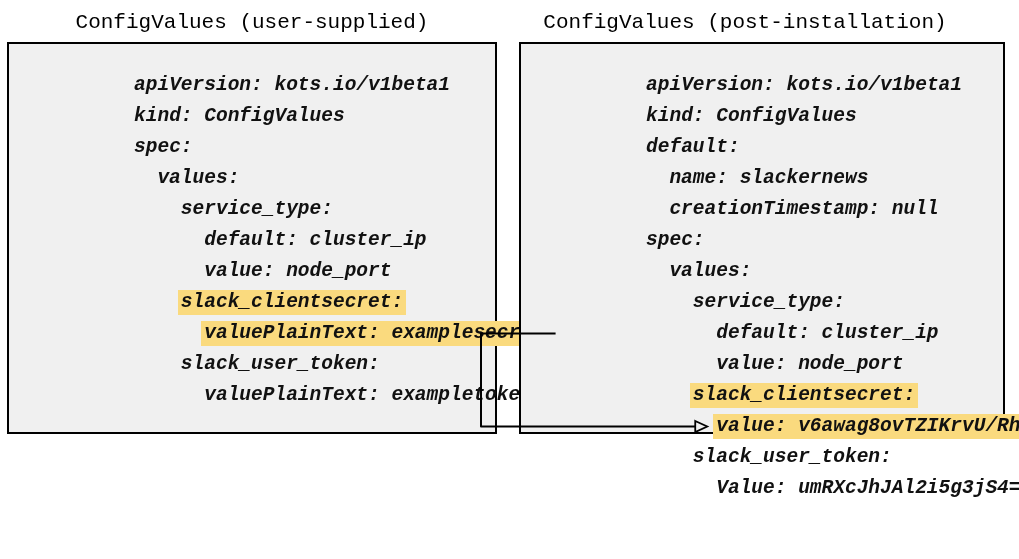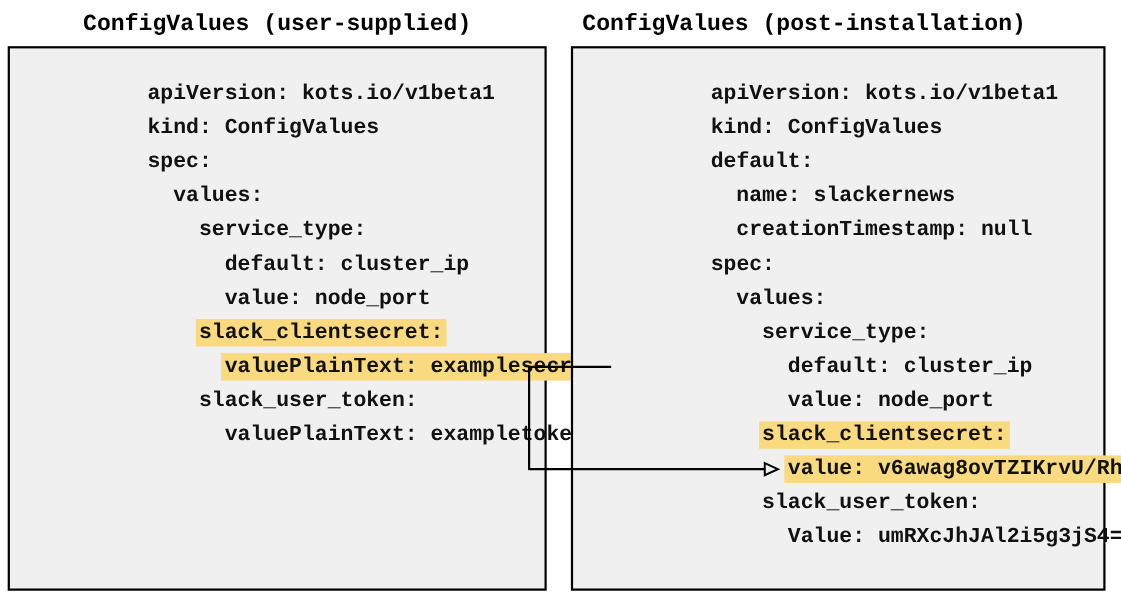--- a/index.html
+++ b/index.html
@@ -20,33 +20,34 @@
     background: #ffffff;
     font-family: "Liberation Mono", "DejaVu Sans Mono", monospace;
     overflow: hidden;
   }
   .panel-title {
     position: absolute;
     top: 10px;
     height: 26px;
     line-height: 26px;
     text-align: center;
-    font-weight: 700;
+    font-weight: 400;
     font-size: 21px;
     color: #000;
     white-space: pre;
   }
   .panel-title.left  { left: 7px;   width: 490px; }
-  .panel-title.right { left: 488px; width: 486px; }
+  .panel-title.right { left: 502px; width: 486px; }
   .panel {
     position: absolute;
     top: 42px;
-    height: 495px;
+    height: 392px;
     background: var(--panel-bg);
     border: 2px solid var(--border);
+    font-style: italic;
   }
   .panel.left  { left: 7px;   width: 490px; }
   .panel.right { left: 519px; width: 486px; }
   .code-lines {
     padding: 4px 6px 0 8px;
   }
   .code-line {
     height: 31px;
     font-size: 19.5px;
     font-weight: 700;

